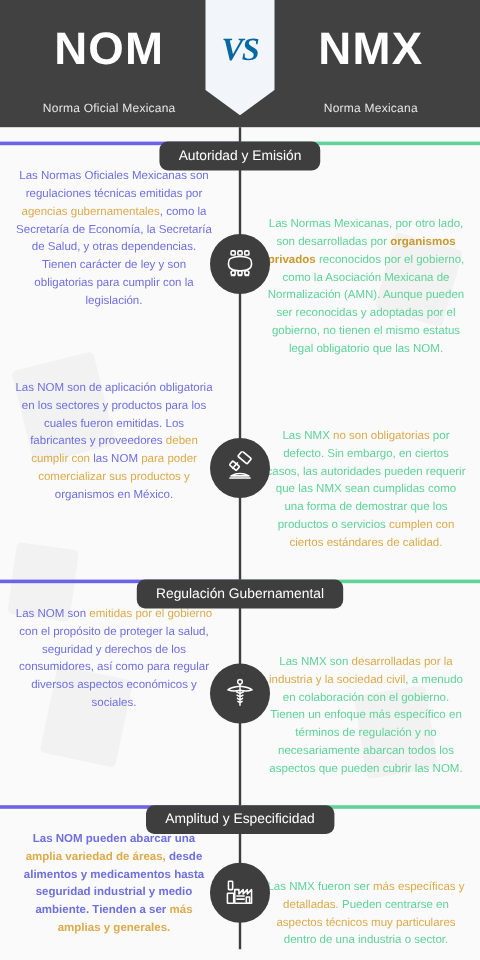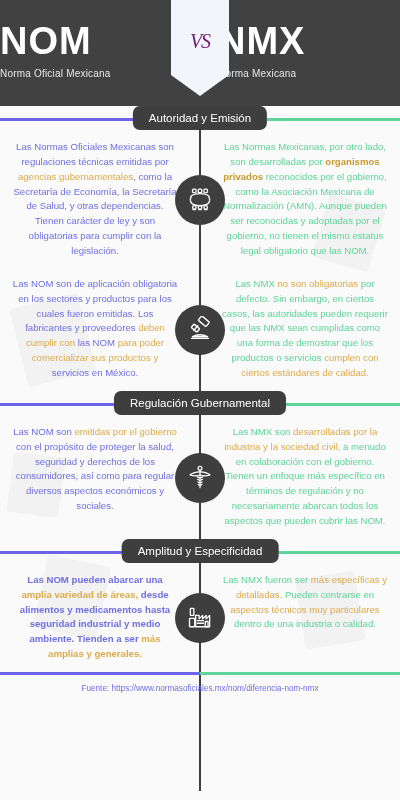--- a/index.html
+++ b/index.html
@@ -39,36 +39,36 @@
     position: relative;
     height: 106px;
     background: #414141;
     display: flex;
     align-items: flex-start;
     z-index: 3;
   }
   .header-side {
     flex: 1;
     padding-top: 22px;
-    text-align: left;
+    text-align: center;
   }
   .header-side.left  { padding-right: 18px; }
   .header-side.right { padding-left: 18px; }
 
   .brand-title {
     color: #ffffff;
     font-size: 38px;
     font-weight: 600;
     letter-spacing: 1px;
     line-height: 1.05;
   }
   .brand-sub {
     color: #e6e6e6;
     font-size: 10px;
-    margin-top: 6px;
+    margin-top: 23px;
     letter-spacing: .2px;
   }
 
   
   .vs-ribbon {
     position: absolute;
     left: 50%;
     top: 0;
     transform: translateX(-50%);
     width: 58px;
@@ -76,23 +76,23 @@
     background: #f2f5fa;
     z-index: 4;
     clip-path: polygon(0 0, 100% 0, 100% 78%, 50% 100%, 0 78%);
     display: flex;
     align-items: center;
     justify-content: center;
   }
   .vs-text {
     font-family: "Liberation Serif", serif;
     font-style: italic;
-    font-weight: normal;
-    font-size: 20px;
-    color: #701a75;
+    font-weight: bold;
+    font-size: 27px;
+    color: #0369a1;
     margin-top: -14px;
     letter-spacing: -1px;
   }
 
   
   .body-wrap {
     position: relative;
     z-index: 2;
   }
 
@@ -122,21 +122,21 @@
     position: absolute;
     top: 12px;
     height: 3px;
   }
   .rule.left  { left: 0;  width: 50%; }
   .rule.right { right: 0; width: 50%; }
 
   .badge {
     position: absolute;
     left: 50%;
-    top: 0;
+    top: 12px;
     transform: translateX(-50%);
     background: #3e3e3e;
     color: #ffffff;
     font-size: 11.5px;
     padding: 6px 16px;
     border-radius: 7px;
     white-space: nowrap;
     z-index: 5;
   }
 
@@ -147,21 +147,21 @@
     justify-content: space-between;
   }
   .col {
     flex: 1;
     padding: 0 12px;
     text-align: center;
     font-size: 9.6px;
     line-height: 1.55;
   }
   .col.left  { color: #6f6fe0; padding-right: 22px; }
-  .col.right { color: #5fd39a; padding-left: 22px; }
+  .col.right { color: #5fd39a; padding-left: 22px; margin-top: 40px; }
 
   .hl { color: #dcab4c; }
   .hl-bold { color: #c99a2e; font-weight: bold; }
 
   
   .icon-badge {
     position: absolute;
     left: 50%;
     top: 50%;
     transform: translate(-50%, -50%);
@@ -238,21 +238,21 @@
       <circle cx="16" cy="24.5" r="2"></circle>
                 <path d="M14.5 27h3"></path>
       <circle cx="22.5" cy="24.5" r="2"></circle>
                 <path d="M21 27h3"></path>
     </svg>
             </div>
           </div>
         </div>
         <div class="section">
           <div class="columns">
-            <div class="col left" style="color: rgb(111, 111, 224);"><span>Las NOM son de aplicación obligatoria en los sectores y productos para los cuales fueron emitidas. Los fabricantes y proveedores </span><span class="hl">deben cumplir con</span><span> las NOM </span><span class="hl">para poder comercializar sus productos y</span><span> servicios en México.</span></div>
+            <div class="col left" style="color: rgb(111, 111, 224);"><span>Las NOM son de aplicación obligatoria en los sectores y productos para los cuales fueron emitidas. Los fabricantes y proveedores </span><span class="hl">deben cumplir con</span><span> las NOM </span><span class="hl">para poder comercializar sus productos y</span><span> organismos en México.</span></div>
             <div class="col right" style="color: rgb(95, 211, 154);"><span>Las NMX </span><span class="hl">no son obligatorias</span><span> por defecto. Sin embargo, en ciertos casos, las autoridades pueden requerir que las NMX sean cumplidas como una forma de demostrar que los productos o servicios </span><span class="hl">cumplen con ciertos estándares de calidad.</span></div>
             <div class="icon-badge">
     <svg viewBox="0 0 32 32" fill="none" stroke="#fff" stroke-width="1.6" stroke-linecap="round" stroke-linejoin="round">
       <rect x="14.5" y="2.5" width="11.5" height="6.5" rx="1.2" transform="rotate(40 20 6)"></rect>
       <path d="M13.5 11.2 L9 16.2"></path>
       <rect x="6.5" y="11.5" width="8.5" height="5" rx="1" transform="rotate(40 11 14)"></rect>
       <path d="M7.5 23.5 Q16 19 24.5 23.5 Z"></path>
       <path d="M6.5 25.5 h19"></path>
     </svg>
             </div>
@@ -282,21 +282,21 @@
           </div>
         </div>
         <div class="section">
           <div class="divider">
             <div class="rule left" style="background: rgb(108, 99, 232);"></div>
             <div class="rule right" style="background: rgb(95, 211, 154);"></div>
             <div class="badge">Amplitud y Especificidad</div>
           </div>
           <div class="columns">
             <div class="col left" style="color: rgb(111, 111, 224); font-weight: bold;"><span>Las NOM pueden abarcar una </span><span class="hl">amplia variedad de áreas,</span><span> desde alimentos y medicamentos hasta seguridad industrial y medio ambiente. Tienden a ser </span><span class="hl">más amplias y generales.</span></div>
-            <div class="col right" style="color: rgb(95, 211, 154);"><span>Las NMX fueron ser </span><span class="hl">más específicas y detalladas.</span><span> Pueden centrarse en </span><span class="hl">aspectos técnicos muy particulares</span><span> dentro de una industria o calidad.</span></div>
+            <div class="col right" style="color: rgb(95, 211, 154);"><span>Las NMX fueron ser </span><span class="hl">más específicas y detalladas.</span><span> Pueden centrarse en </span><span class="hl">aspectos técnicos muy particulares</span><span> dentro de una industria o sector.</span></div>
             <div class="icon-badge">
     <svg viewBox="0 0 32 32" fill="none" stroke="#fff" stroke-width="1.5" stroke-linecap="round" stroke-linejoin="round">
       <rect x="5" y="5" width="4" height="8" rx="0.6"></rect>
       <path d="M11 13 L11 26 L27 26 L27 13 L23 17 L23 13 L19 17 L19 13 L15 17 L15 13 Z"></path>
       <rect x="4" y="16.5" width="6" height="9.5" rx="0.6"></rect>
       <path d="M13 19 h7"></path>
                 <path d="M13 22 h7"></path>
       <rect x="22" y="20" width="3.2" height="6" rx="0.4"></rect>
     </svg>
             </div>

